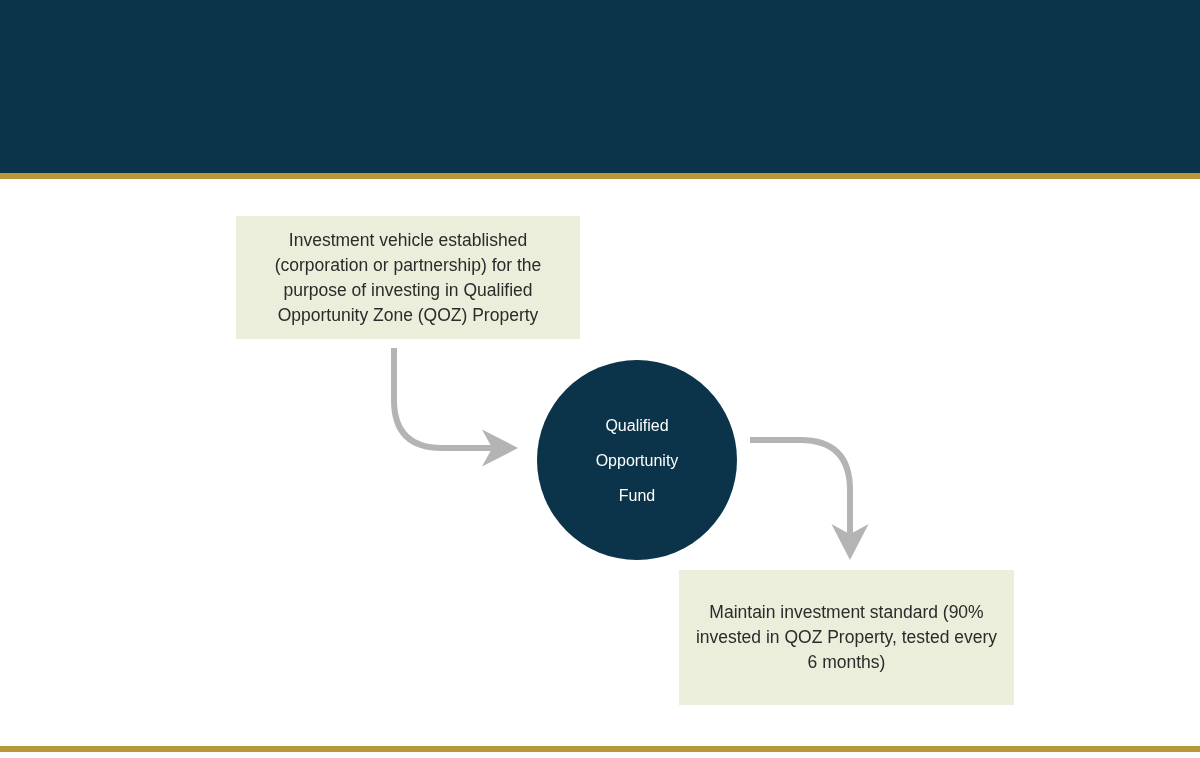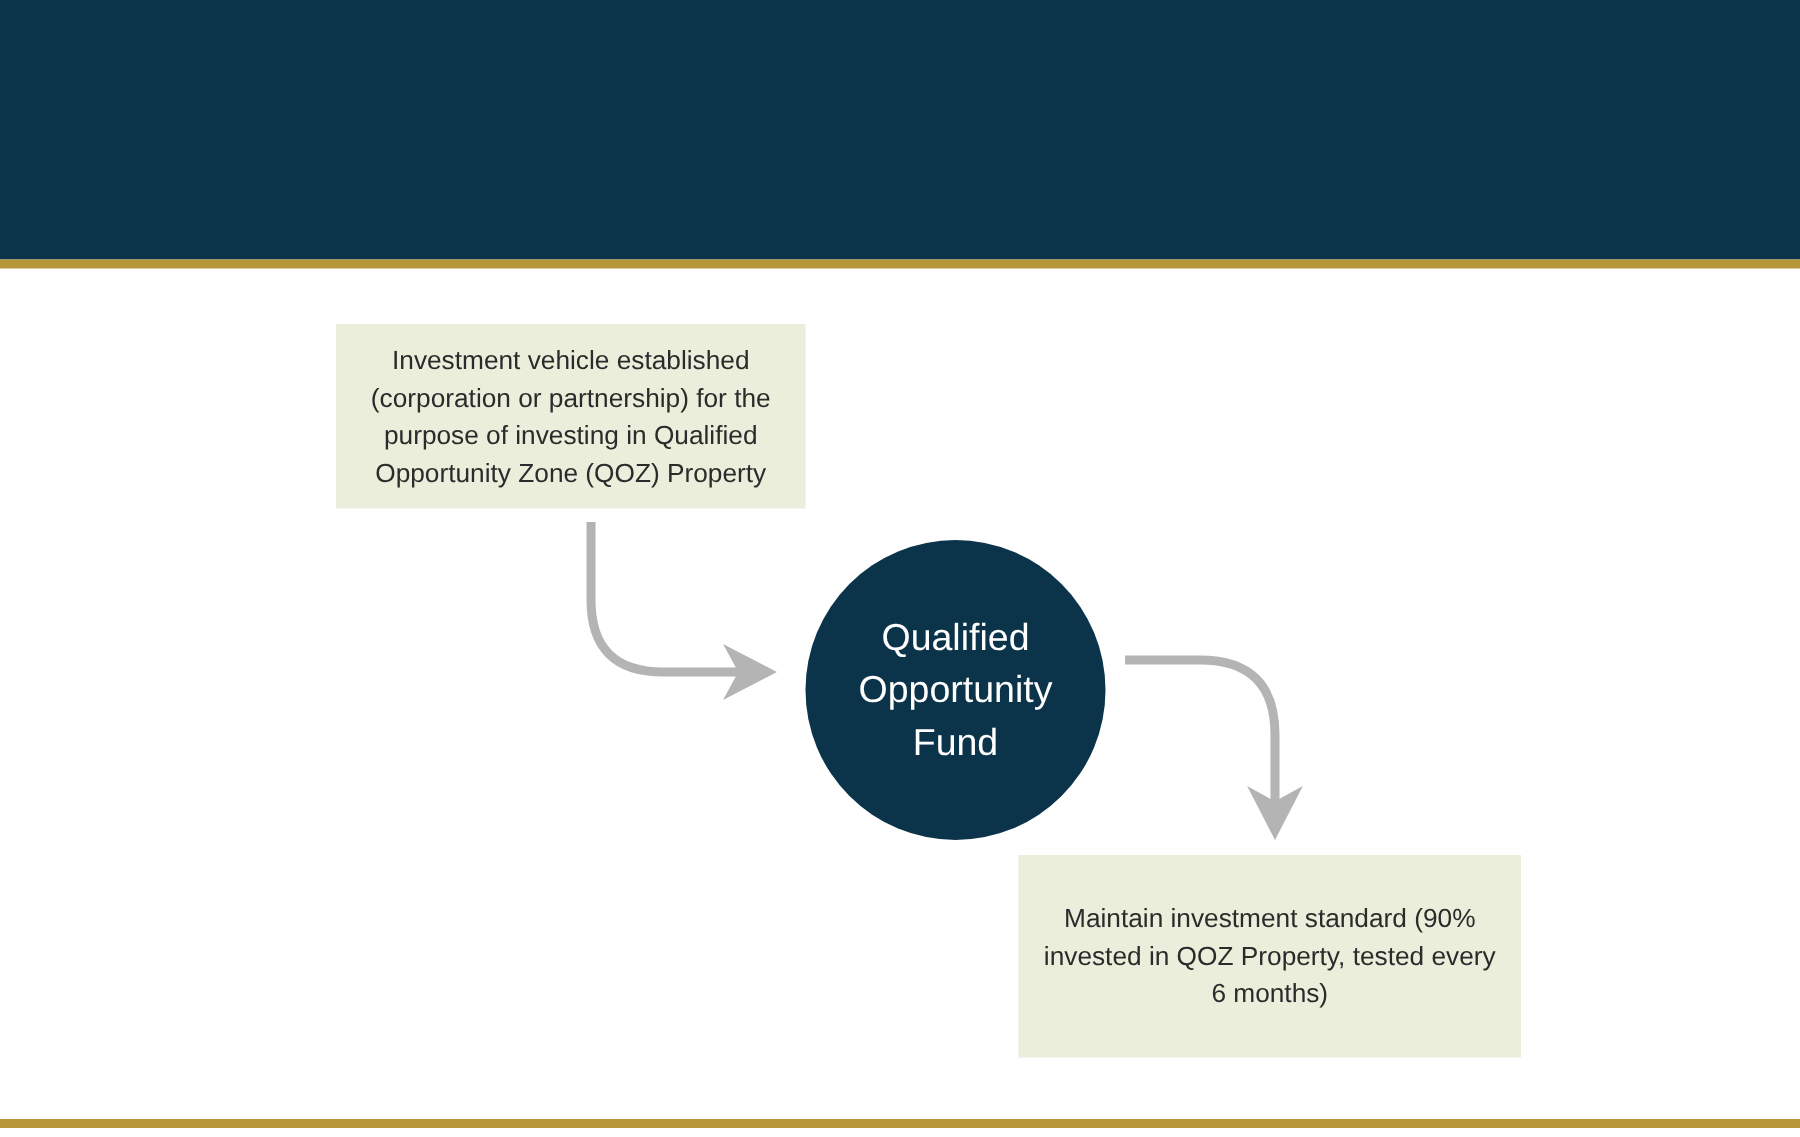--- a/index.html
+++ b/index.html
@@ -83,23 +83,23 @@
     align-items: center;
     justify-content: center;
     padding: 6px 14px;
     color: #2b2b2b;
     font-family: "Liberation Sans", sans-serif;
     font-size: 17.5px;
     line-height: 25px;
     text-align: center;
   }
   #callout-top {
-    left: 224px;
+    left: 236px;
     top: 216px;
-    width: 313px;
+    width: 344px;
     height: 123px;
   }
   #callout-bottom {
     left: 679px;
     top: 570px;
     width: 335px;
     height: 135px;
   }
 
   
@@ -111,21 +111,21 @@
     height: 200px;
     border-radius: 50%;
     background: #0b3349;
     display: flex;
     align-items: center;
     justify-content: center;
   }
   #qof-circle-label {
     color: #ffffff;
     font-family: "Liberation Sans", sans-serif;
-    font-size: 25px;
+    font-size: 16px;
     line-height: 35px;
     text-align: center;
     white-space: pre-line;
   }
 
   
   #arrow-layer {
     position: absolute;
     left: 0;
     top: 0;

